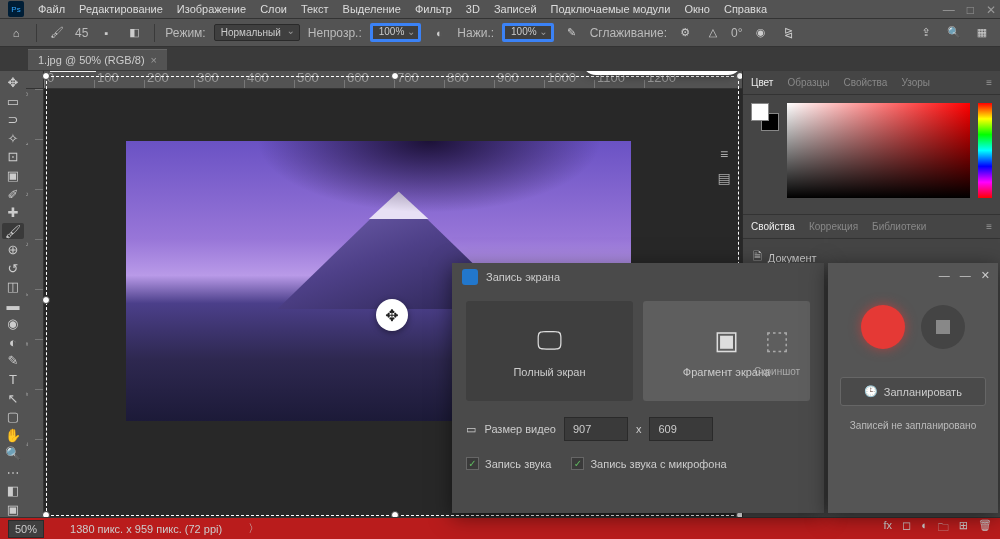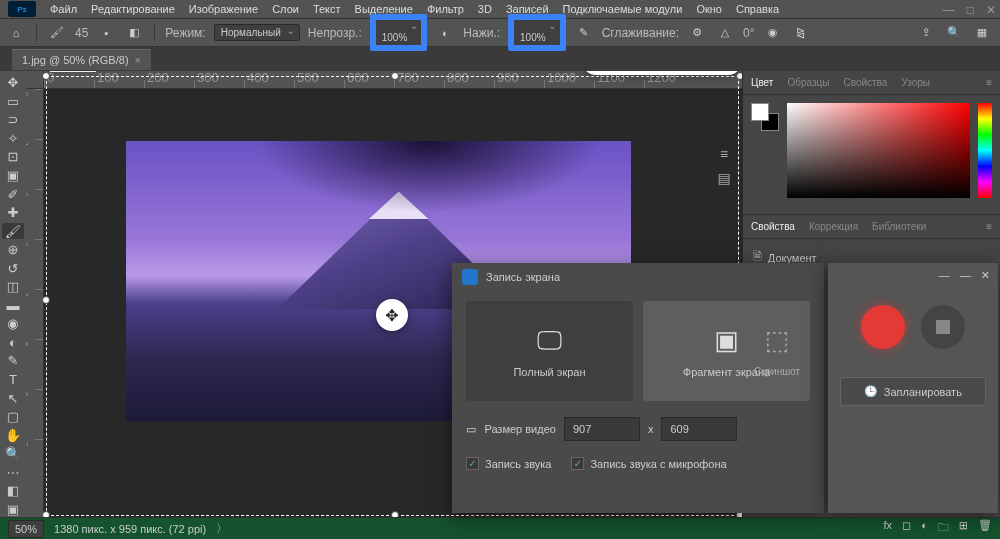--- a/index.html
+++ b/index.html
@@ -1,32 +1,32 @@
 <!DOCTYPE html>
 <html><head>
 <meta charset="utf-8">
 <style>
 *{margin:0;padding:0;box-sizing:border-box;font-family:Arial,sans-serif;font-size:11px;color:#ccc;user-select:none}
 body{width:1000px;height:539px;background:#535353;overflow:hidden;position:relative}
 .menubar{height:19px;background:#535353;display:flex;align-items:center;padding:0 8px;gap:14px;border-bottom:1px solid #333}
-.menubar .logo{width:28px;height:16px;background:#001e36;color:#31a8ff;font-weight:normal;display:flex;align-items:center;justify-content:center;font-size:8px;border-radius:2px}
+.menubar .logo{width:16px;height:16px;background:#001e36;color:#31a8ff;font-weight:normal;display:flex;align-items:center;justify-content:center;font-size:8px;border-radius:2px}
 .menubar span{font-size:11px;color:#ddd;cursor:pointer}
 .winbtns{position:absolute;right:4px;top:3px;display:flex;gap:12px}
 .winbtns span{color:#999;font-size:12px}
 .toolbar{height:28px;background:#535353;border-bottom:1px solid #333;display:flex;align-items:center;padding:0 6px;gap:8px}
 .toolbar .btn{width:20px;height:20px;display:flex;align-items:center;justify-content:center;color:#ccc}
 .toolbar .sep{width:1px;height:18px;background:#3a3a3a;margin:0 2px}
 .select{background:#3f3f3f;border:1px solid #2a2a2a;padding:2px 18px 2px 6px;font-size:10px;position:relative;border-radius:2px}
 .select::after{content:"⌄";position:absolute;right:4px;top:0;color:#999}
-.numbox{background:#3f3f3f;border:6px solid #3b82f6;padding:12px 14px 2px 6px;font-size:10px;position:relative;border-radius:2px}
+.numbox{background:#3f3f3f;border:3px solid #3b82f6;padding:0 14px 2px 6px;font-size:10px;position:relative;border-radius:2px}
 .numbox::after{content:"⌄";position:absolute;right:3px;top:0;color:#999}
 .lbl{font-size:12px;color:#bbb}
 .toolbar-right{position:absolute;right:8px;display:flex;gap:8px;align-items:center}
 
-.doctab{height:24px;background:#3a3a3a;display:flex;align-items:center;padding-left:12px}
+.doctab{height:24px;background:#3a3a3a;display:flex;align-items:center;padding-left:28px}
 .doctab .tab{background:#535353;padding:4px 10px;font-size:10px;border-top:1px solid #666;display:flex;align-items:center;gap:6px}
 .doctab .tab .x{color:#999}
 
 .main{position:absolute;top:71px;left:0;right:0;bottom:22px;display:flex}
 .toolsleft{width:26px;background:#535353;display:flex;flex-direction:column;align-items:center;padding-top:4px;gap:3px}
 .toolsleft .tool{width:22px;height:20px;display:flex;align-items:center;justify-content:center;color:#ccc;font-size:13px;border-radius:2px}
 .toolsleft .tool.active{background:#3a3a3a}
 
 .canvas-area{flex:1;background:#282828;position:relative;overflow:hidden}
 .ruler-h{position:absolute;top:0;left:18px;right:0;height:18px;background:#535353;border-bottom:1px solid #333;display:flex;align-items:flex-end;overflow:hidden}
@@ -64,35 +64,35 @@
 .color-field::before{content:"";position:absolute;inset:0;background:linear-gradient(to bottom,transparent 0%,#000 100%)}
 .hue{width:14px;height:95px;background:linear-gradient(180deg,#ff0000,#ffff00,#00ff00,#00ffff,#0000ff,#ff00ff,#ff0000)}
 .props-panel{flex:1;padding:6px 10px}
 .props-panel .row{display:flex;align-items:center;gap:6px;padding:3px 0;font-size:10px}
 .props-panel .collapse::before{content:"▸ ";color:#888}
 .collapse.open::before{content:"▾ "}
 
 .dock-icons{position:absolute;right:262px;top:75px;width:28px;display:flex;flex-direction:column;gap:8px;align-items:center}
 .dock-icons span{color:#aaa;font-size:14px}
 
-.statusbar{position:absolute;bottom:0;left:0;right:0;height:22px;background:#14532d;border-top:1px solid #333;display:flex;align-items:center;padding:0 8px;gap:10px;font-size:10px;color:#aaa}
+.statusbar{position:absolute;bottom:0;left:0;right:0;height:22px;background:#b91c1c;border-top:1px solid #333;display:flex;align-items:center;padding:0 8px;gap:26px;font-size:10px;color:#aaa}
 .statusbar .zoombox{background:#3f3f3f;padding:2px 6px;border:1px solid #2a2a2a}
 .statusbar .right{margin-left:auto;display:flex;gap:10px}
 
 
 .srdialog{position:absolute;top:263px;left:452px;width:372px;height:250px;background:#4a4a4a;z-index:30;box-shadow:0 4px 20px rgba(0,0,0,0.5)}
 .srdialog .titlebar{height:28px;display:flex;align-items:center;padding:0 10px;gap:8px;font-size:12px}
 .srdialog .titlebar .logo{width:16px;height:16px;background:#2277cc;border-radius:3px}
 .srdialog .modes{display:flex;gap:10px;padding:10px 14px}
 .srdialog .mode{flex:1;height:100px;background:#3f3f3f;border-radius:3px;display:flex;flex-direction:column;align-items:center;justify-content:center;gap:10px;cursor:pointer}
 .srdialog .mode.active{background:#5e5e5e}
 .srdialog .mode .ico{font-size:26px;color:#ddd}
 .srdialog .mode .txt{font-size:11px}
 .srdialog .sizerow{display:flex;align-items:center;gap:8px;padding:6px 14px}
-.srdialog .sizerow input{background:#3a3a3a;border:1px solid #2a2a2a;color:#ccc;padding:5px 8px;width:76px;font-size:11px}
+.srdialog .sizerow input{background:#3a3a3a;border:1px solid #2a2a2a;color:#ccc;padding:5px 8px;width:64px;font-size:11px}
 .srdialog .checks{display:flex;gap:20px;padding:10px 14px}
 .srdialog .chk{display:flex;align-items:center;gap:6px;font-size:11px}
 .srdialog .chk .box{width:13px;height:13px;background:#3a3a3a;border:1px solid #666;display:flex;align-items:center;justify-content:center;color:#5fb85f;font-size:10px}
 
 .srpanel2{position:absolute;top:263px;left:828px;width:170px;height:250px;background:#555;z-index:30;box-shadow:0 4px 20px rgba(0,0,0,0.5)}
 .srpanel2 .top{height:24px;display:flex;justify-content:flex-end;align-items:center;gap:10px;padding:0 8px;color:#aaa}
 .srpanel2 .recbtns{display:flex;justify-content:center;gap:16px;padding:18px 0}
 .srpanel2 .bigrec{width:44px;height:44px;border-radius:50%;background:#e53935;box-shadow:0 0 12px rgba(229,57,53,0.6)}
 .srpanel2 .bigstop{width:44px;height:44px;border-radius:50%;background:#444;display:flex;align-items:center;justify-content:center}
 .srpanel2 .bigstop::before{content:"";width:14px;height:14px;background:#888}
@@ -367,20 +367,21 @@
     <span>✕</span>
   </div>
   <div class="recbtns">
     <div class="bigrec"></div>
     <div class="bigstop"></div>
   </div>
   <div class="sched">
     <span>🕒</span>
     <span>Запланировать</span>
   </div>
+  <div class="note">Записей не запланировано</div>
 </div>
 
 <div class="statusbar">
   <div class="zoombox">50%</div>
   <span>1380 пикс. x 959 пикс. (72 ppi)</span>
   <span>〉</span>
   <div class="right">
     <span>fx</span>
     <span>◻</span>
     <span>◐</span>

